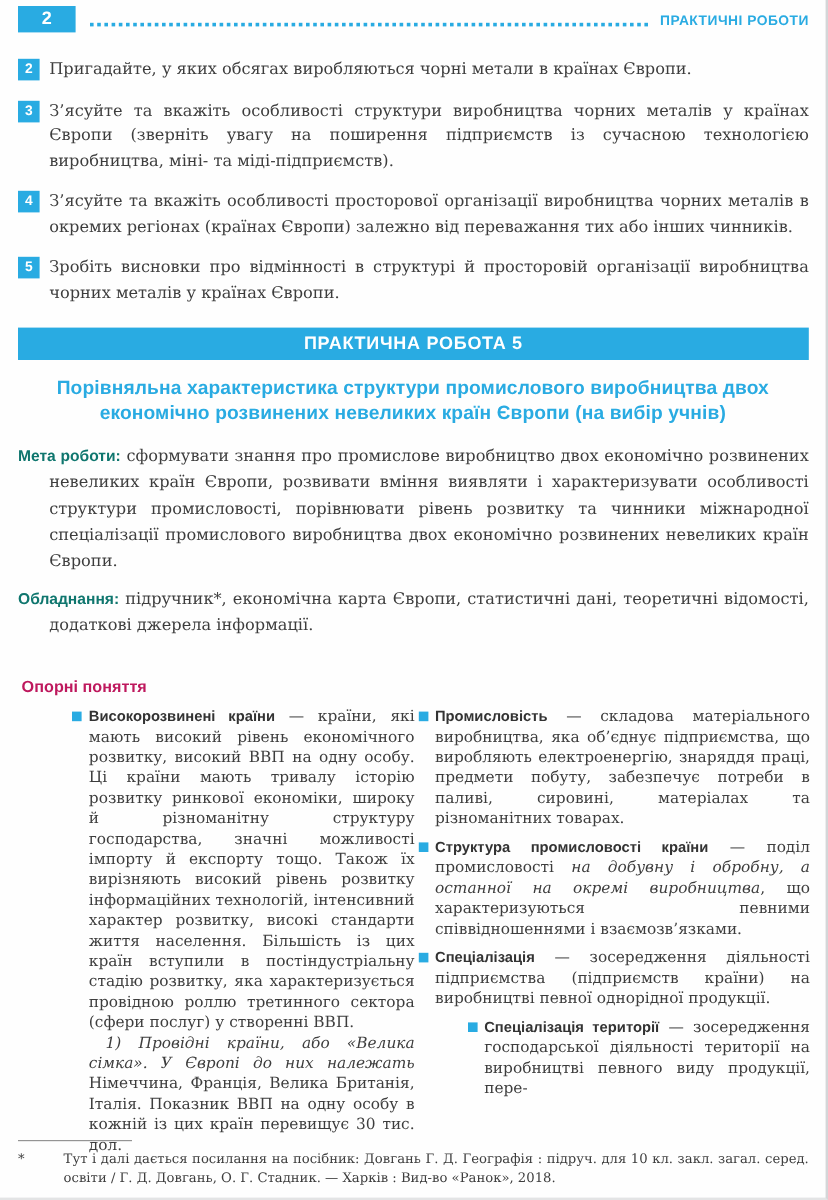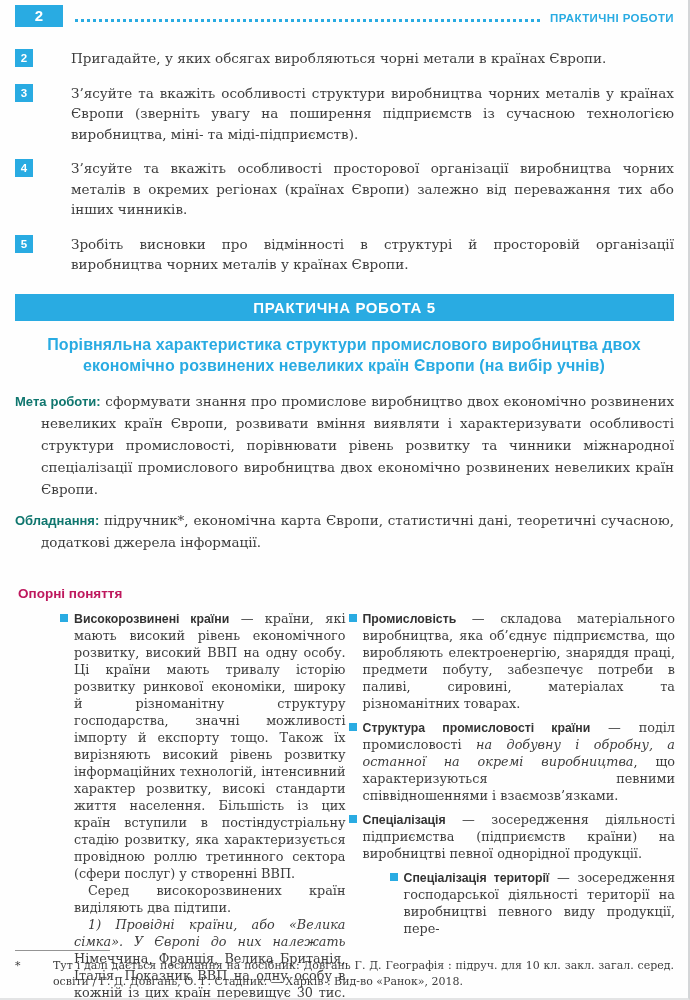--- a/index.html
+++ b/index.html
@@ -21,21 +21,21 @@
     color:#29abe2; font:700 11.5px "Liberation Sans", sans-serif;
     letter-spacing:0.4px; white-space:nowrap; padding-top:4px;
   }
   
   .tasks { margin:21px 14px 0 15px; }
   .task { display:flex; margin-bottom:14px; }
   .task-badge {
     flex:0 0 18px; width:18px; height:18px; margin-top:1px; background:#29abe2;
     color:#fff; font:700 11.5px/18px "Liberation Sans", sans-serif; text-align:center;
   }
-  .task-text { margin-left:38px; flex:1; font-size:13.5px; line-height:20.5px; text-align:justify; }
+  .task-text { margin-left:8px; flex:1; font-size:13.5px; line-height:20.5px; text-align:justify; }
   
   .banner {
     margin:19px 14px 0 15px; height:27px; background:#29abe2;
     color:#ffffff; font:700 15px/27px "Liberation Sans", sans-serif;
     text-align:center; letter-spacing:0.6px;
   }
   .work-title {
     margin:13px auto 0; max-width:600px; text-align:center; color:#29abe2;
     font:700 16px/21px "Liberation Sans", sans-serif; letter-spacing:0.1px;
   }
@@ -92,29 +92,28 @@
       <div class="task-text">Зробіть висновки про відмінності в структурі й просторовій організації виробництва чорних металів у країнах Європи.</div>
     </div>
   </div>
 
   <div class="banner">ПРАКТИЧНА РОБОТА 5</div>
 
   <h1 class="work-title">Порівняльна характеристика структури промислового виробництва двох економічно розвинених невеликих країн Європи (на вибір учнів)</h1>
 
   <p class="hang"><span class="hang-label">Мета роботи:</span><span> сформувати знання про промислове виробництво двох економічно розвинених невеликих країн Європи, розвивати вміння виявляти і характеризувати особливості структури промисловості, порівнювати рівень розвитку та чинники міжнародної спеціалізації промислового виробництва двох економічно розвинених невеликих країн Європи.</span></p>
 
-  <p class="hang"><span class="hang-label">Обладнання:</span><span> підручник*, економічна карта Європи, статистичні дані, теоретичні сучасною, додаткові джерела інформації.</span></p>
+  <p class="hang"><span class="hang-label">Обладнання:</span><span> підручник*, економічна карта Європи, статистичні дані, теоретичні відомості, додаткові джерела інформації.</span></p>
 
   <h2 class="concepts-heading">Опорні поняття</h2>
 
   <div class="columns">
     <div class="col">
       <div class="def">
         <span class="sq"></span><span class="term">Високорозвинені країни</span><span> — країни, які мають високий рівень економічного розвитку, високий ВВП на одну особу. Ці країни мають тривалу історію розвитку ринкової економіки, широку й різноманітну структуру господарства, значні можливості імпорту й експорту тощо. Також їх вирізняють високий рівень розвитку інформаційних технологій, інтенсивний характер розвитку, високі стандарти життя населення. Більшість із цих країн вступили в постіндустріальну стадію розвитку, яка характеризується провідною роллю третинного сектора (сфери послуг) у створенні ВВП.</span>
-        <p class="p-indent">Серед високорозвинених країн виділяють два підтипи.</p>
         <p class="p-indent"><span class="ital">1) Провідні країни, або «Велика сімка». У Європі до них належать</span><span> Німеччина, Франція, Велика Британія, Італія. Показник ВВП на одну особу в кожній із цих країн перевищує 30 тис. дол.</span></p>
       </div>
     </div>
     <div class="col">
       <div class="def">
         <span class="sq"></span><span class="term">Промисловість</span><span> — складова матеріального виробництва, яка об’єднує підприємства, що виробляють електроенергію, знаряддя праці, предмети побуту, забезпечує потреби в паливі, сировині, матеріалах та різноманітних товарах.</span>
       </div>
       <div class="def">
         <span class="sq"></span><span class="term">Структура промисловості країни</span><span> — поділ промисловості </span><span class="ital">на добувну і обробну, а останної на окремі виробництва</span><span>, що характеризуються певними співвідношеннями і взаємозв’язками.</span>
       </div>

